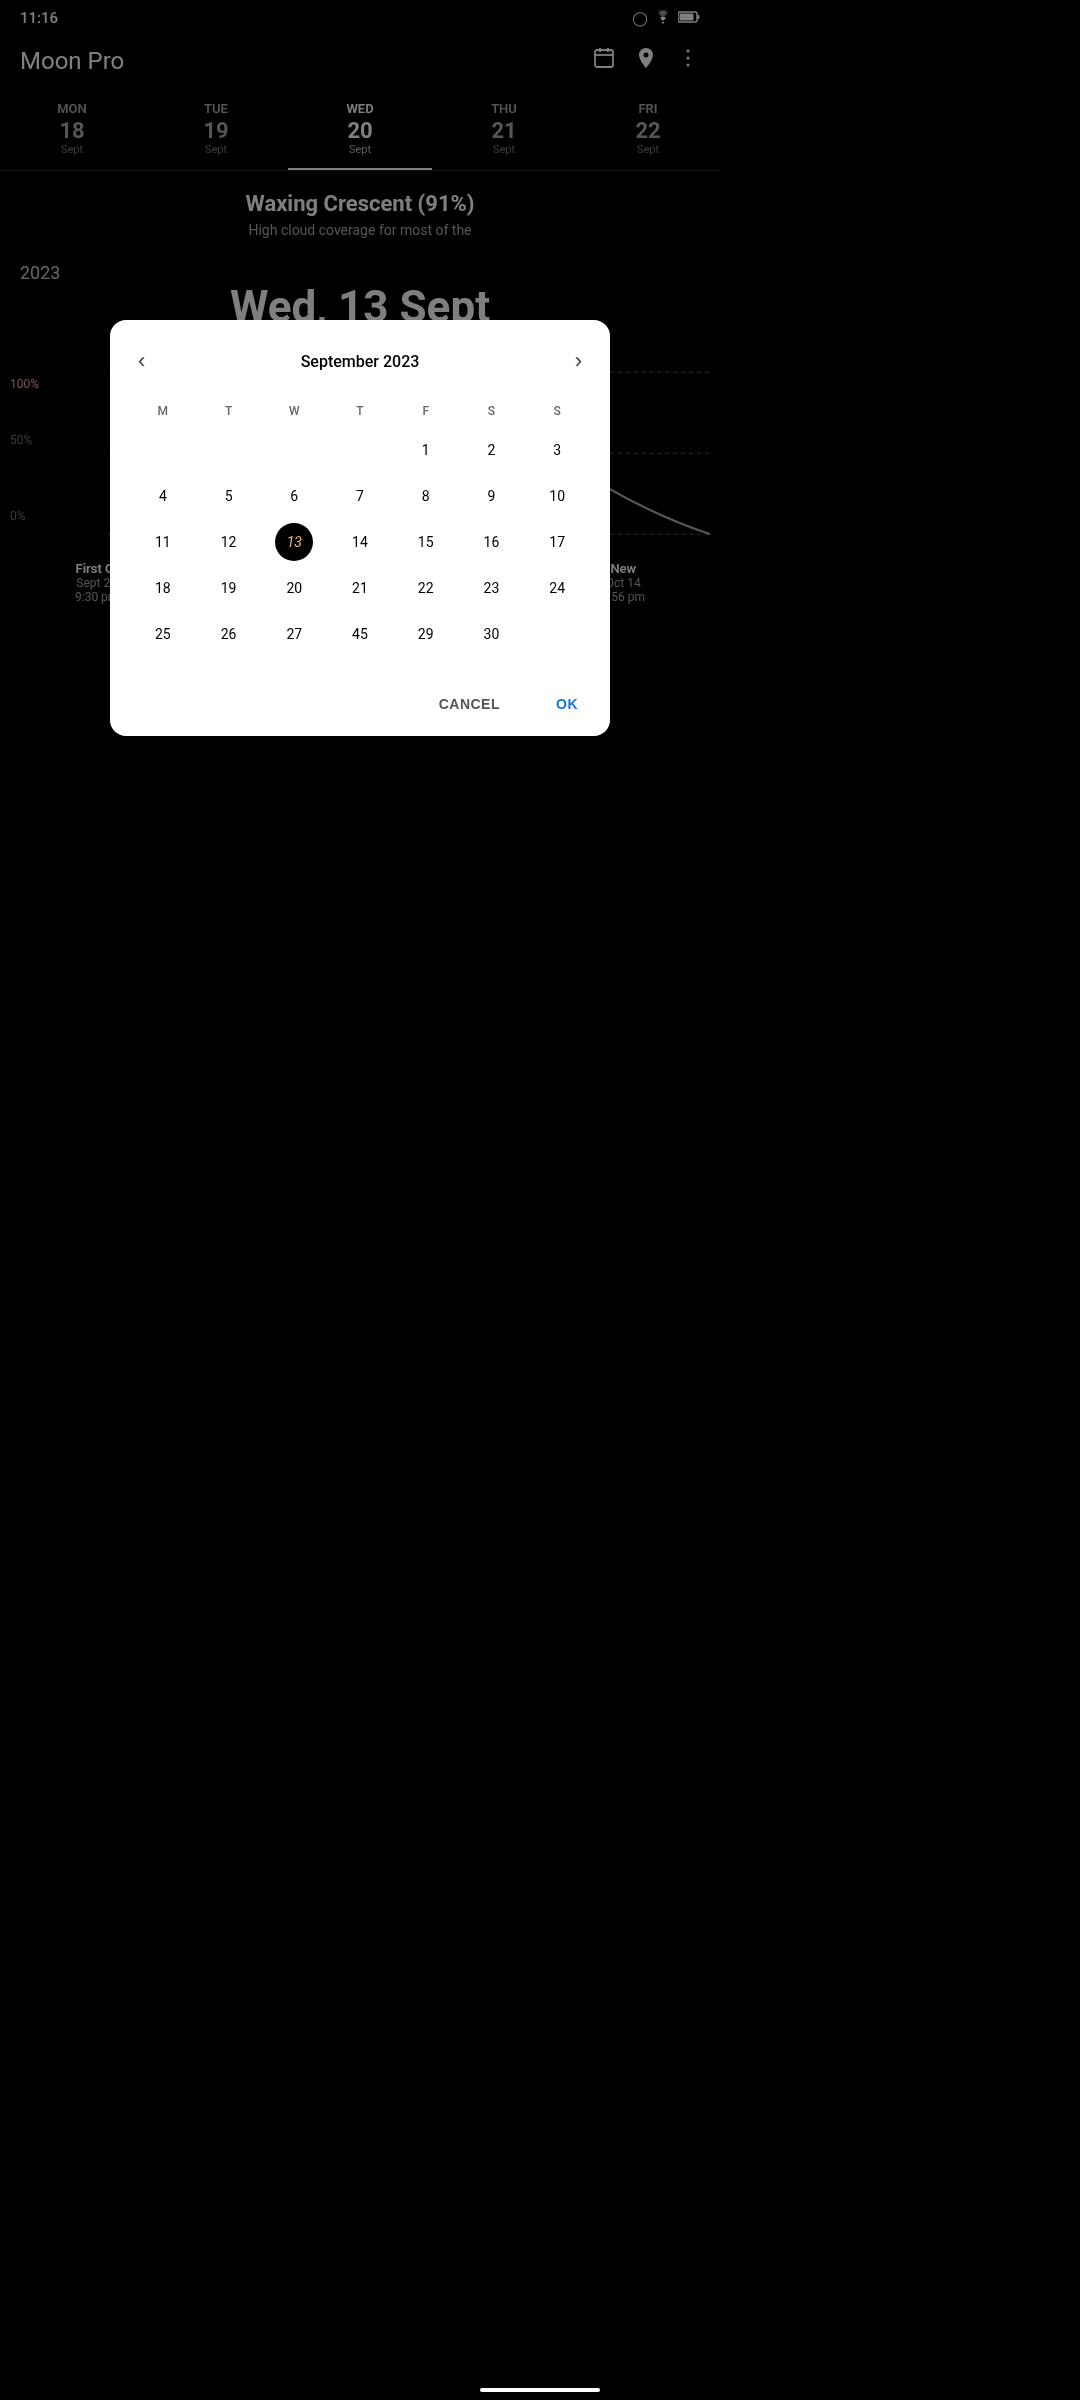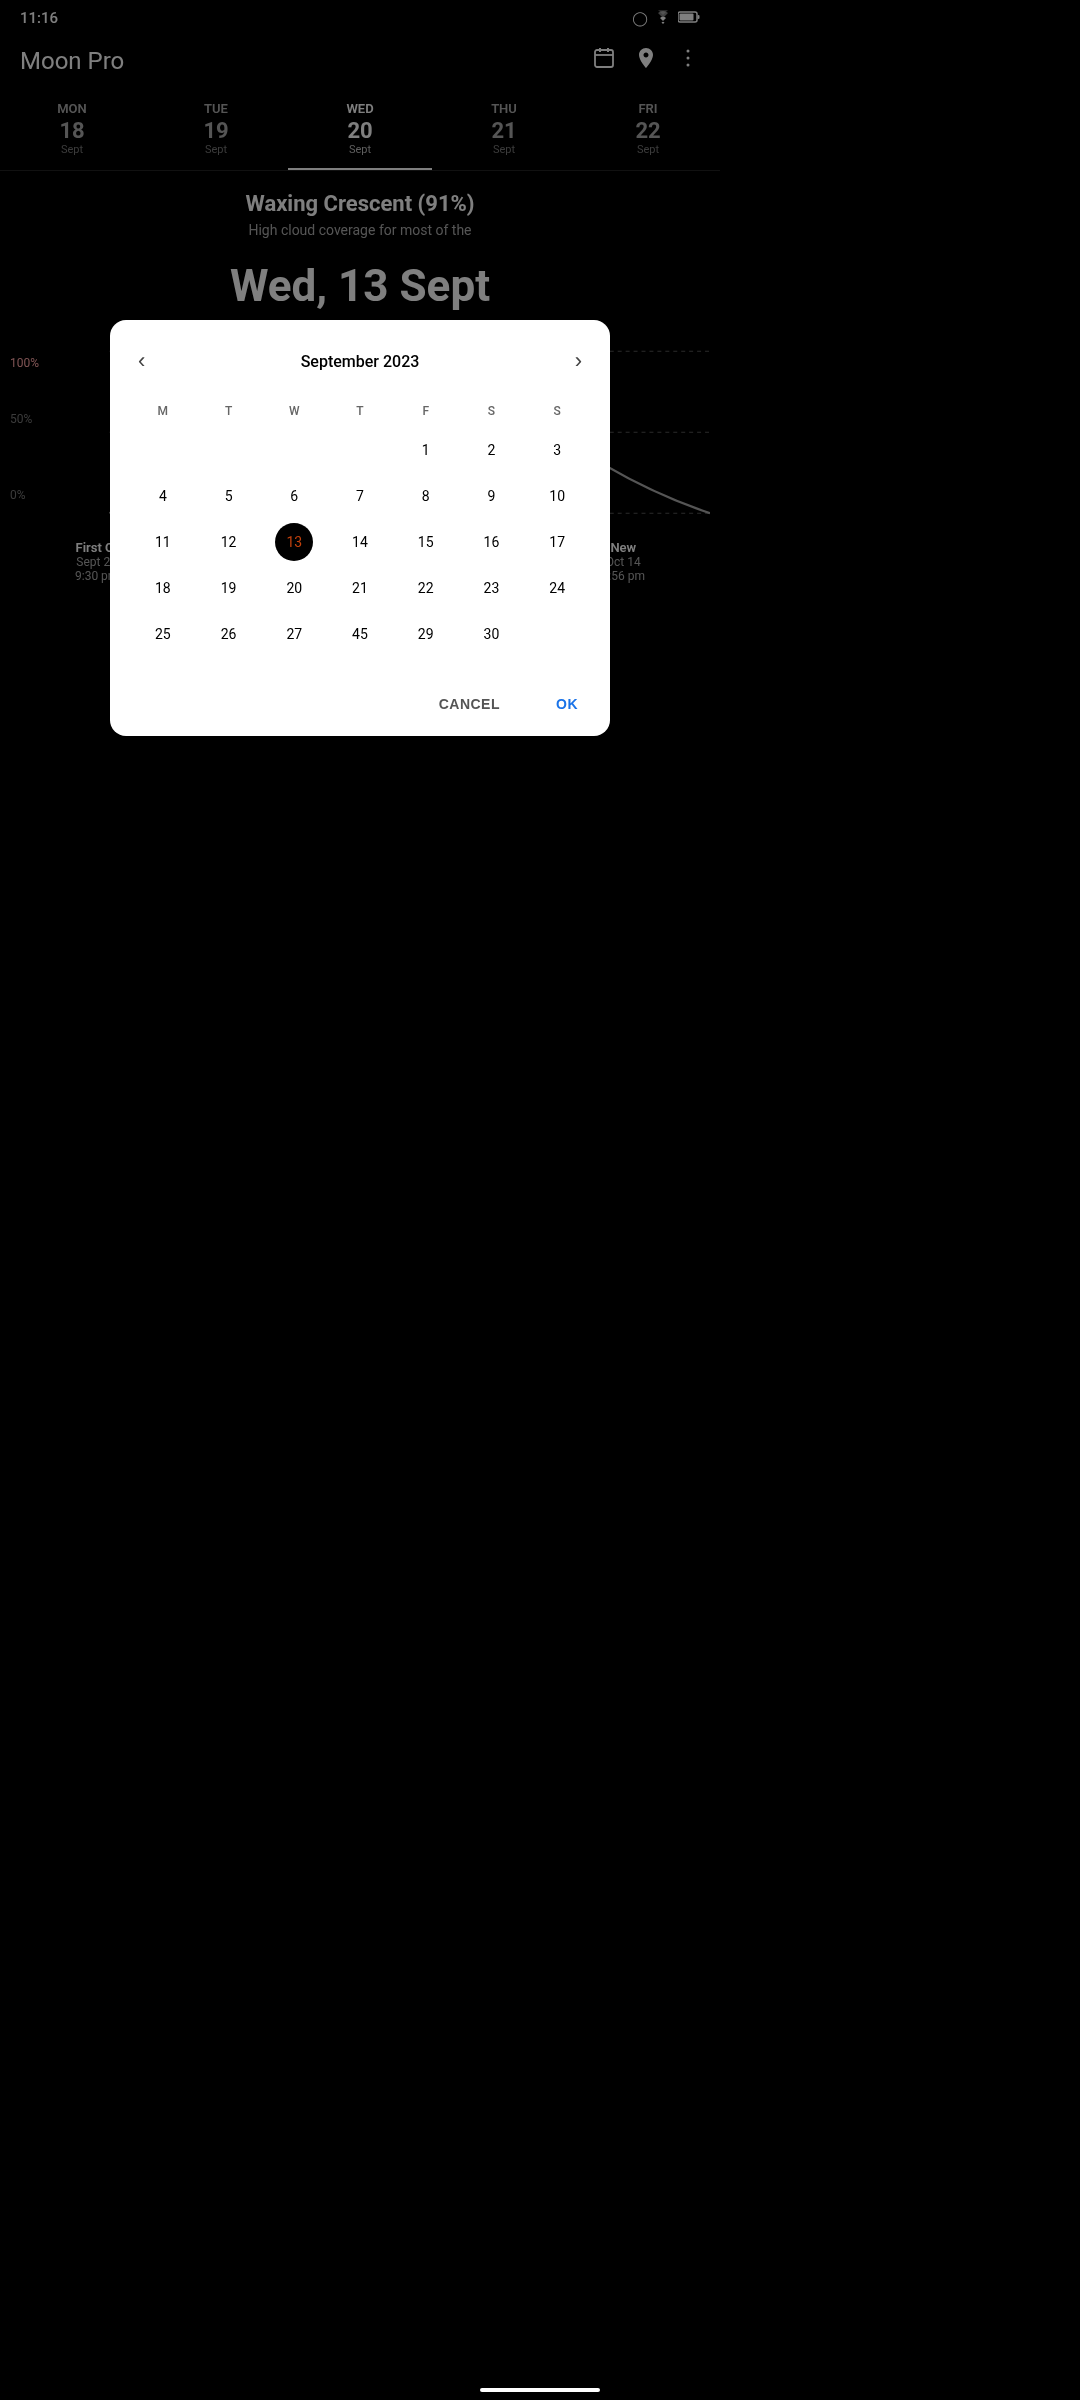--- a/index.html
+++ b/index.html
@@ -210,22 +210,23 @@
       border-radius: 50%;
       width: 38px;
       height: 38px;
       display: flex;
       align-items: center;
       justify-content: center;
       margin: 3px auto;
     }
     .cal-day.selected {
       background: #000;
-      color: #c2410c;
+      color: #fdba74;
       border-radius: 50%;
+      font-style: italic;
     }
     .cal-day.empty {
       cursor: default;
     }
 
     .cal-actions {
       display: flex;
       justify-content: flex-end;
       gap: 32px;
       margin-top: 24px;
@@ -366,20 +367,21 @@
     <span class="month-label">Sept</span>
   </div>
   </div>
 
 <div class="moon-info">
   <div class="moon-phase">Waxing Crescent (91%)</div>
   <div class="moon-desc">High cloud coverage for most of the</div>
 </div>
 
 <div class="date-display">
+  <div class="date-year">2023</div>
   <div class="date-full">Wed, 13 Sept</div>
 </div>
 
 <div class="dialog-overlay">
   <div class="calendar-dialog">
 
     <div class="cal-header">
       <button class="cal-nav-btn">‹</button>
       <span class="cal-month-title">September 2023</span>
       <button class="cal-nav-btn">›</button>

